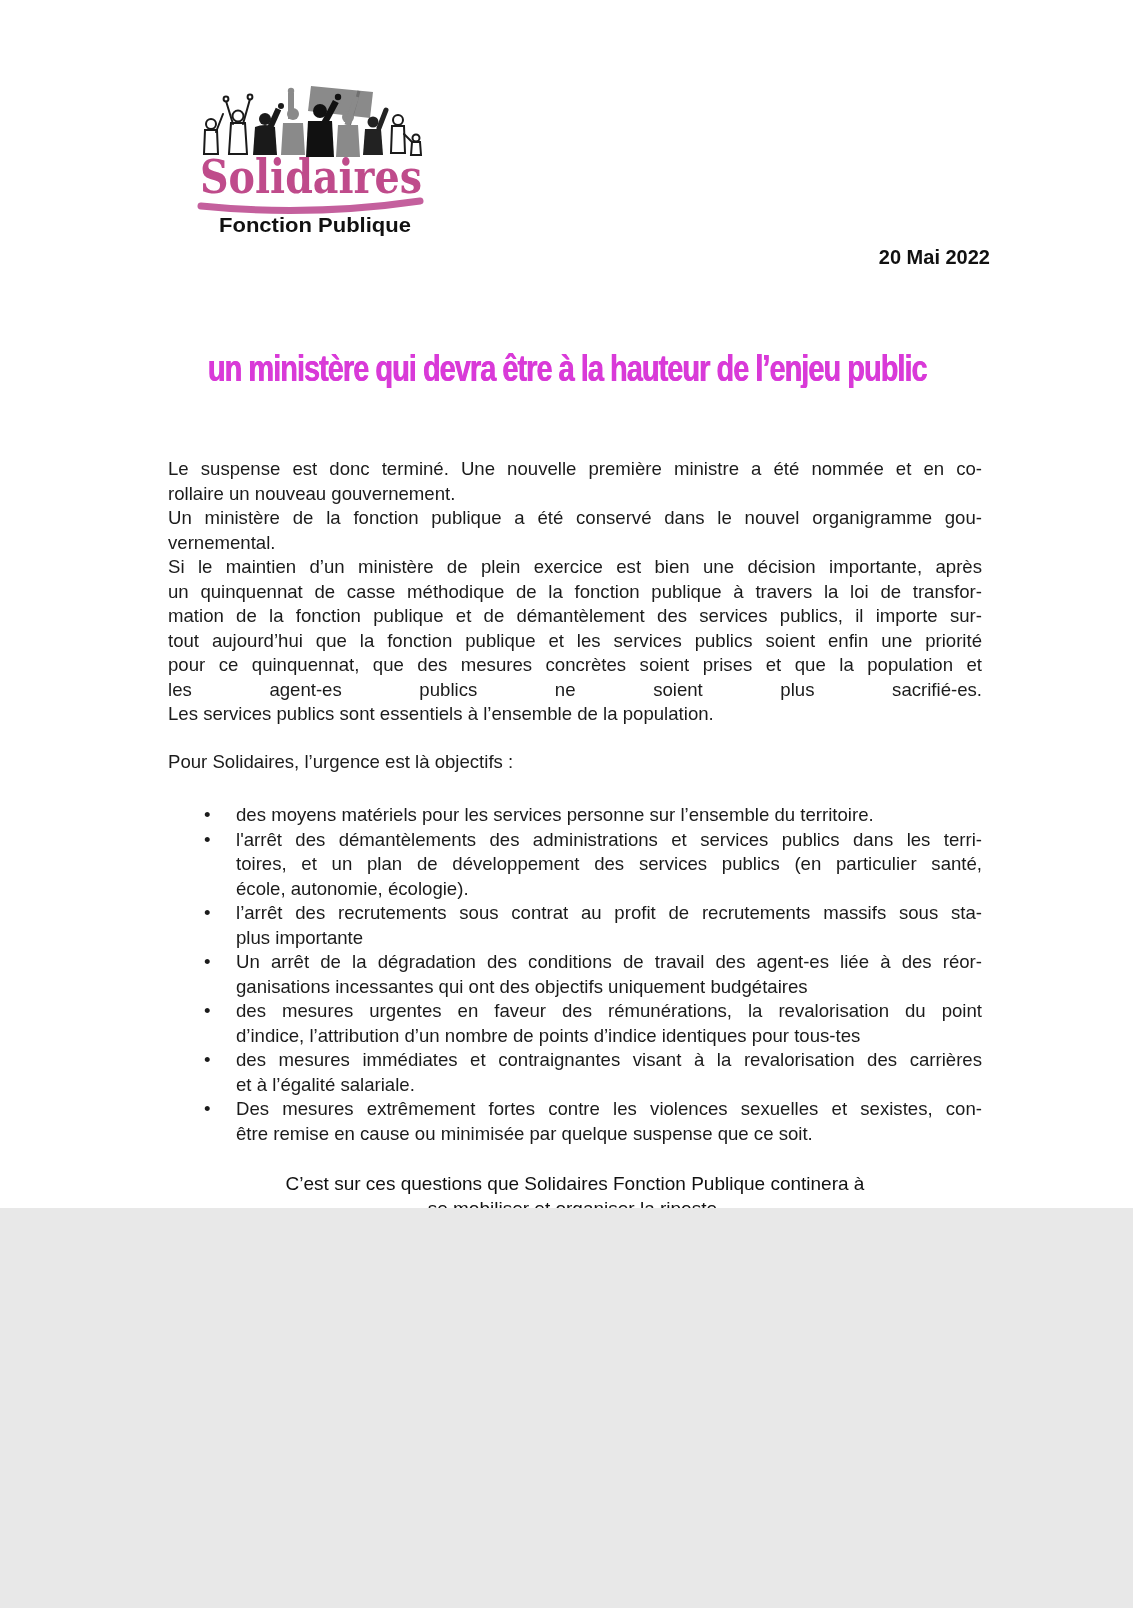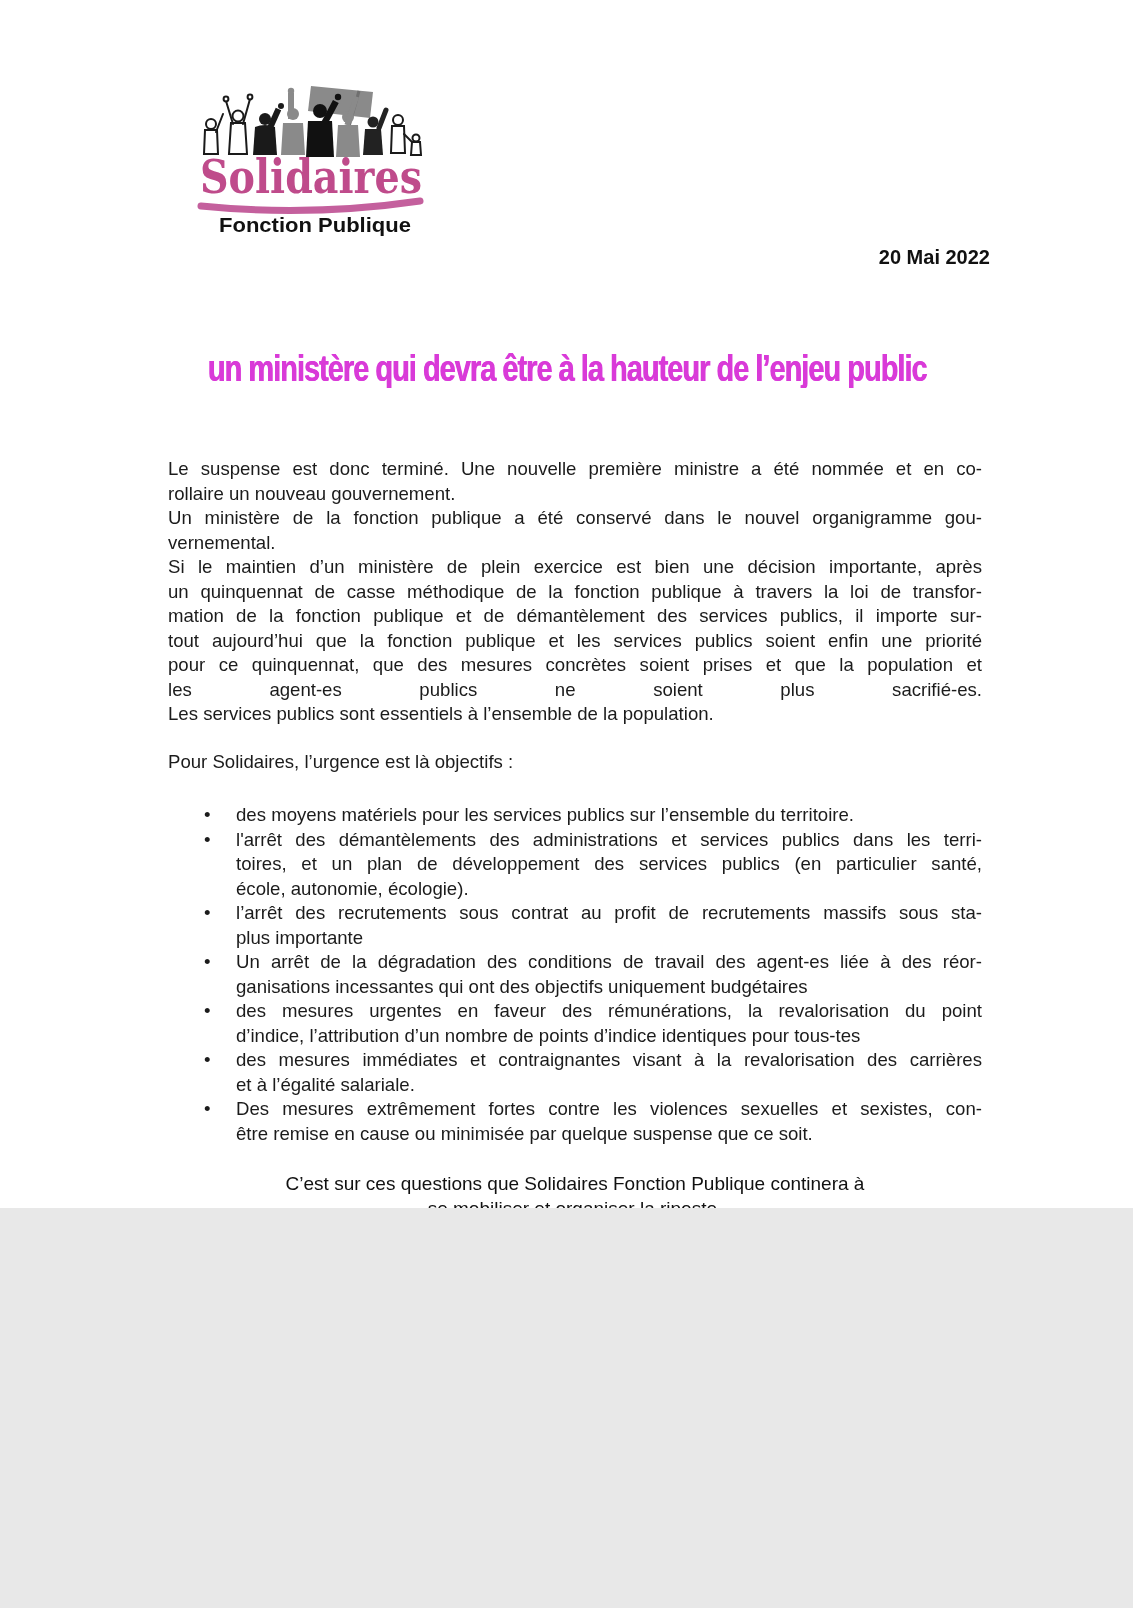--- a/index.html
+++ b/index.html
@@ -157,21 +157,21 @@
 
     <div class="para pour">
       <div class="ln">Pour Solidaires, l’urgence est là objectifs :</div>
     </div>
 
     <div class="bullets">
 
       <div class="bullet">
         <span class="marker">•</span>
         <div class="blines">
-          <div class="ln">des moyens matériels pour les services publics sur l’ensemble du territoire.</div>
+          <div class="ln">des moyens matériels pour les services personne sur l’ensemble du territoire.</div>
         </div>
       </div>
 
       <div class="bullet">
         <span class="marker">•</span>
         <div class="blines">
           <div class="ln j">l'arrêt des démantèlements des administrations et services publics dans les terri-</div>
           <div class="ln j">toires, et un plan de développement des services publics (en particulier santé,</div>
           <div class="ln">école, autonomie, écologie).</div>
         </div>

